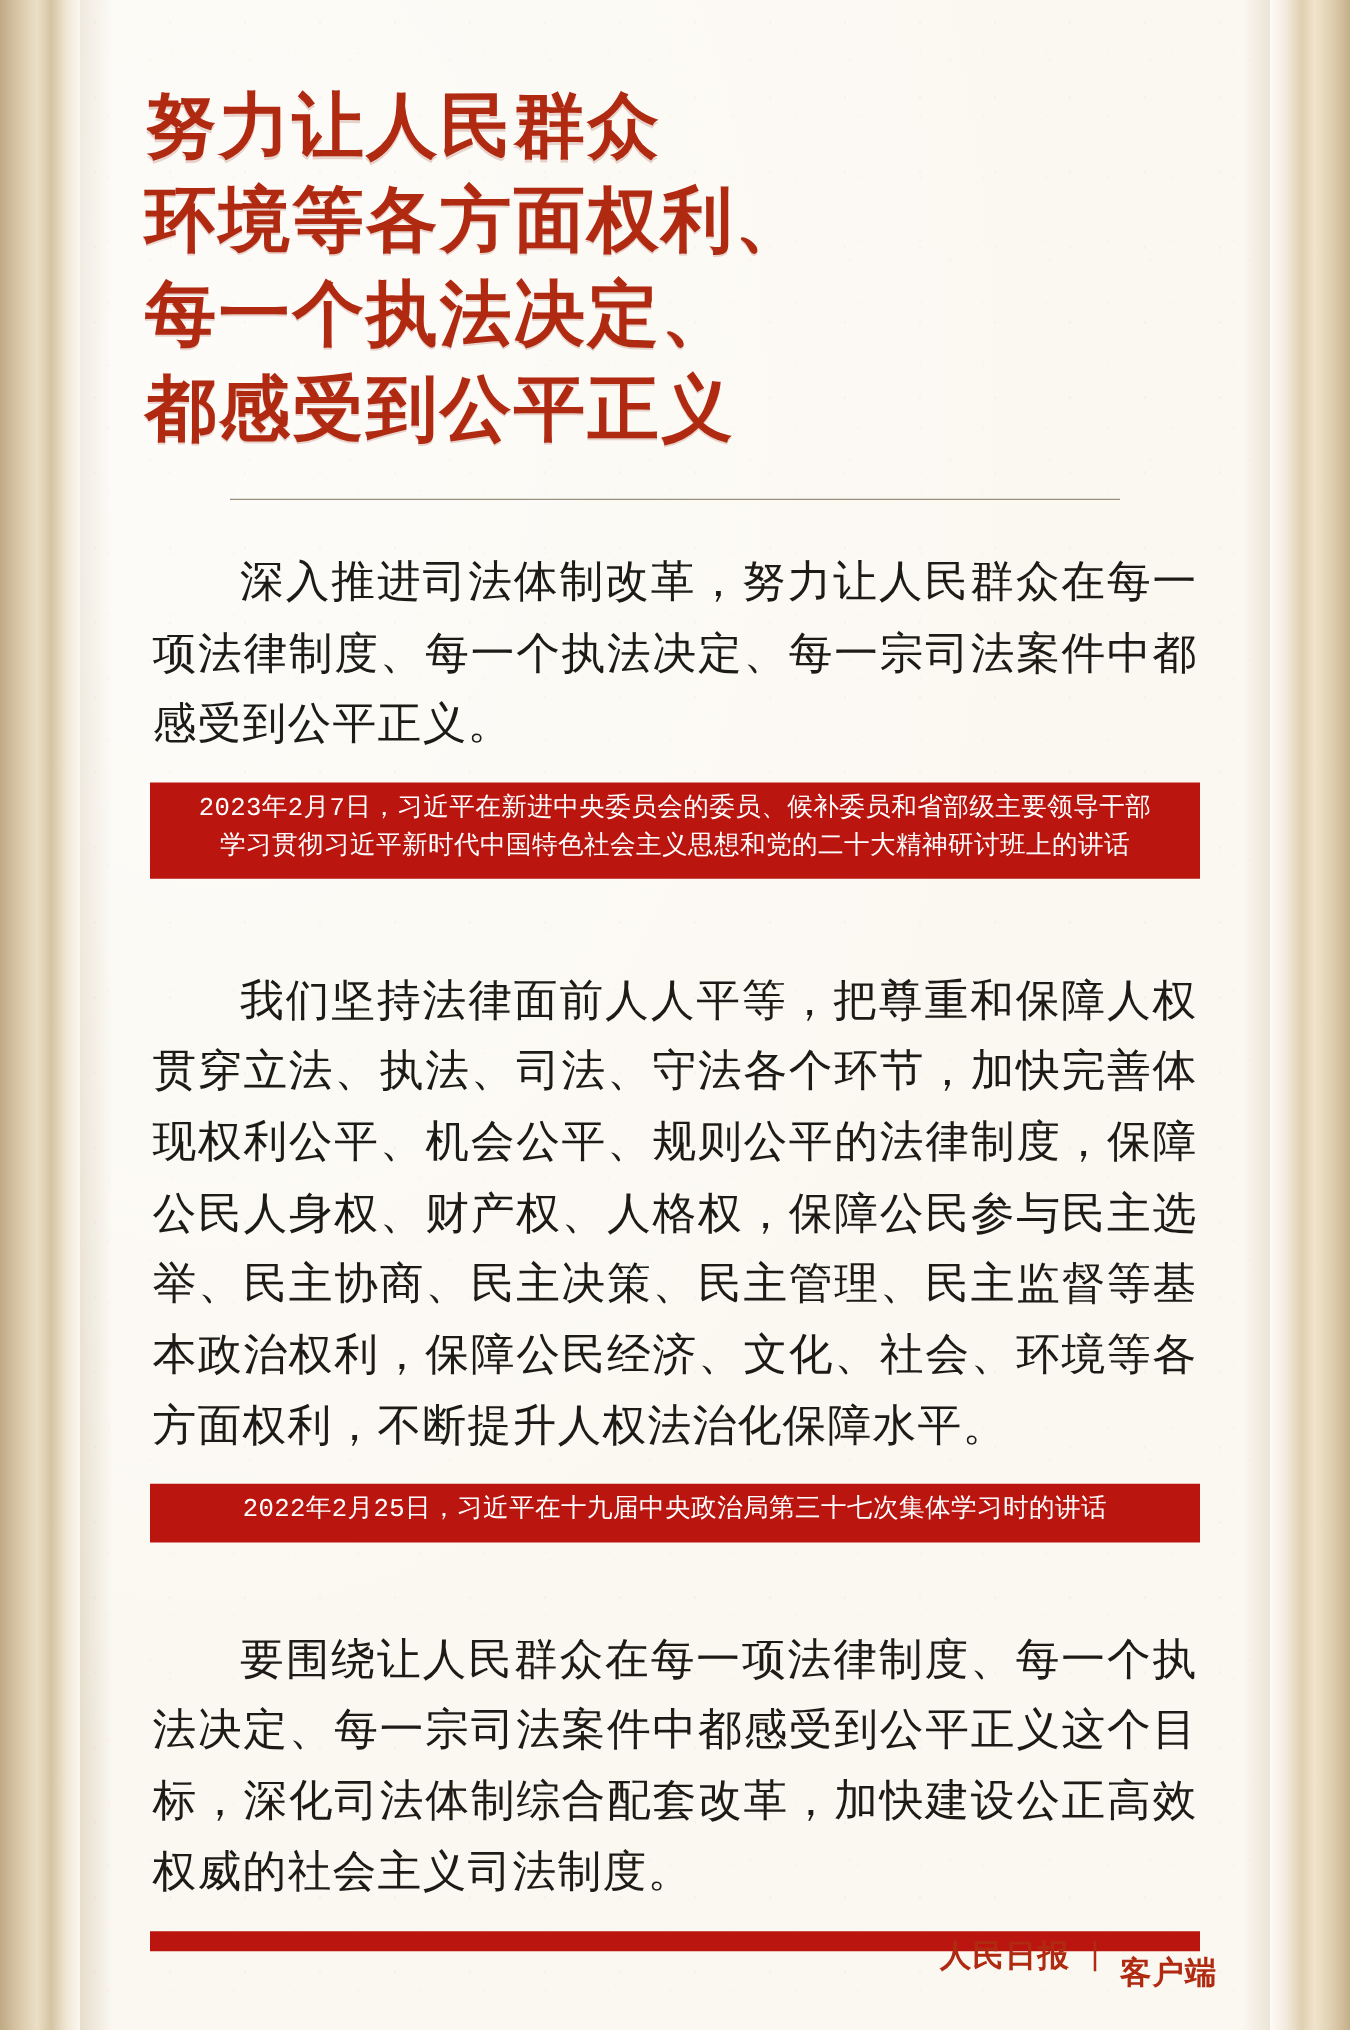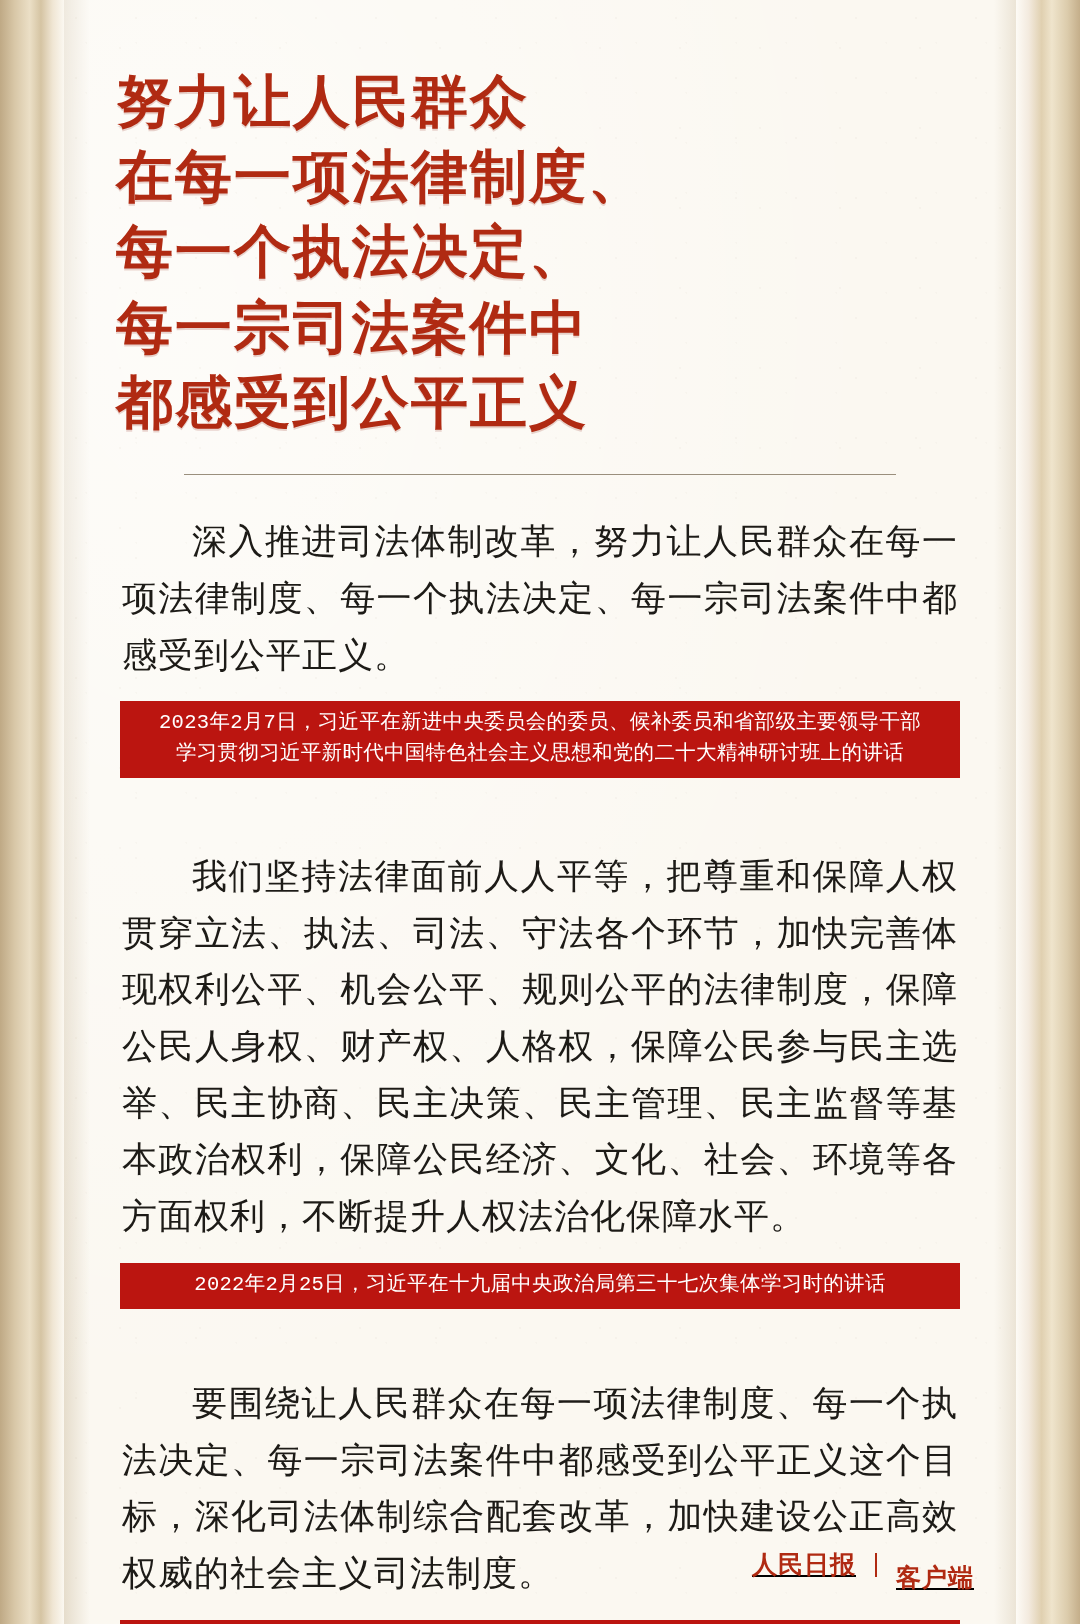--- a/index.html
+++ b/index.html
@@ -118,21 +118,20 @@
   .block.tight { margin-bottom: 66px; margin-top: 40px; }
 
   
   .footer {
     position: absolute;
     right: 106px;
     bottom: 30px;
     display: flex;
     align-items: center;
     gap: 19px;
-    text-decoration: underline;
   }
   .footer .brand {
     font-family: "DejaVu Serif", "Liberation Serif", serif;
     font-weight: bold;
     font-size: 25px;
     color: #b02a12;
     letter-spacing: 1px;
   }
   .footer .bar {
     width: 2px;
@@ -174,23 +173,22 @@
 
 <div class="poster">
   <div class="spine"></div>
   <div class="edge"></div>
   <div class="sheet"></div>
 
   <div class="content">
 
     <h1 class="title">
       <span class="tline">努力让人民群众</span>
-      <span class="tline">在每一项法律制度、</span>
+      <span class="tline">环境等各方面权利、</span>
       <span class="tline">每一个执法决定、</span>
-      <span class="tline">每一宗司法案件中</span>
       <span class="tline">都感受到公平正义</span>
     </h1>
 
     <div class="title-rule"></div>
 
     <section class="block">
       <p class="para">深入推进司法体制改革，努力让人民群众在每一项法律制度、每一个执法决定、每一宗司法案件中都感受到公平正义。</p>
       <div class="source">
         <span class="sline">2023年2月7日，习近平在新进中央委员会的委员、候补委员和省部级主要领导干部</span>
         <span class="sline">学习贯彻习近平新时代中国特色社会主义思想和党的二十大精神研讨班上的讲话</span>

